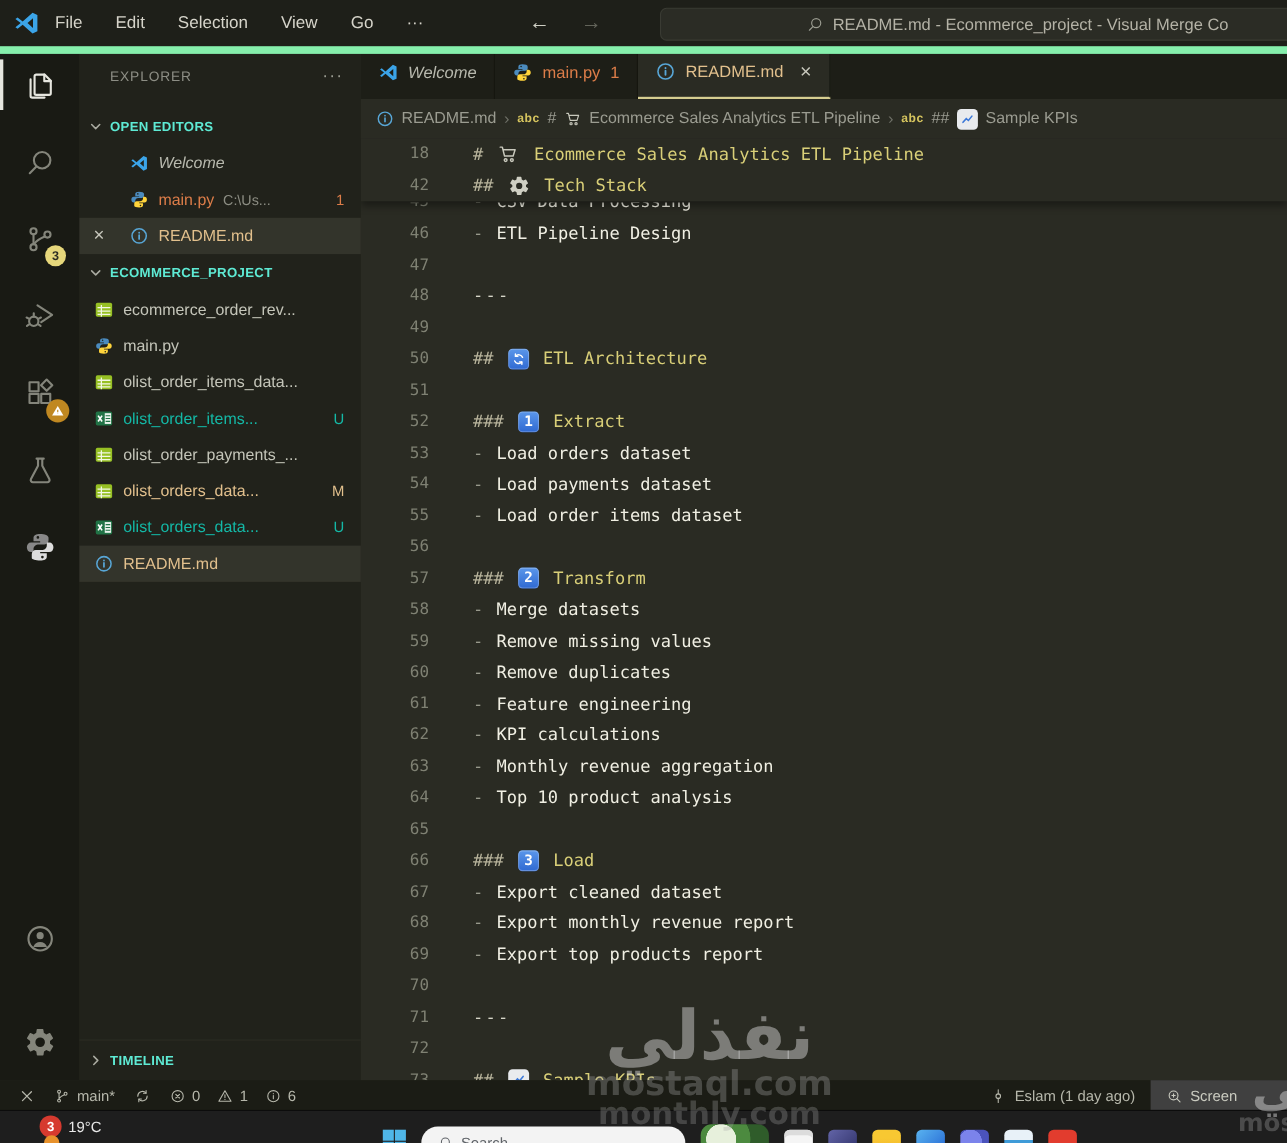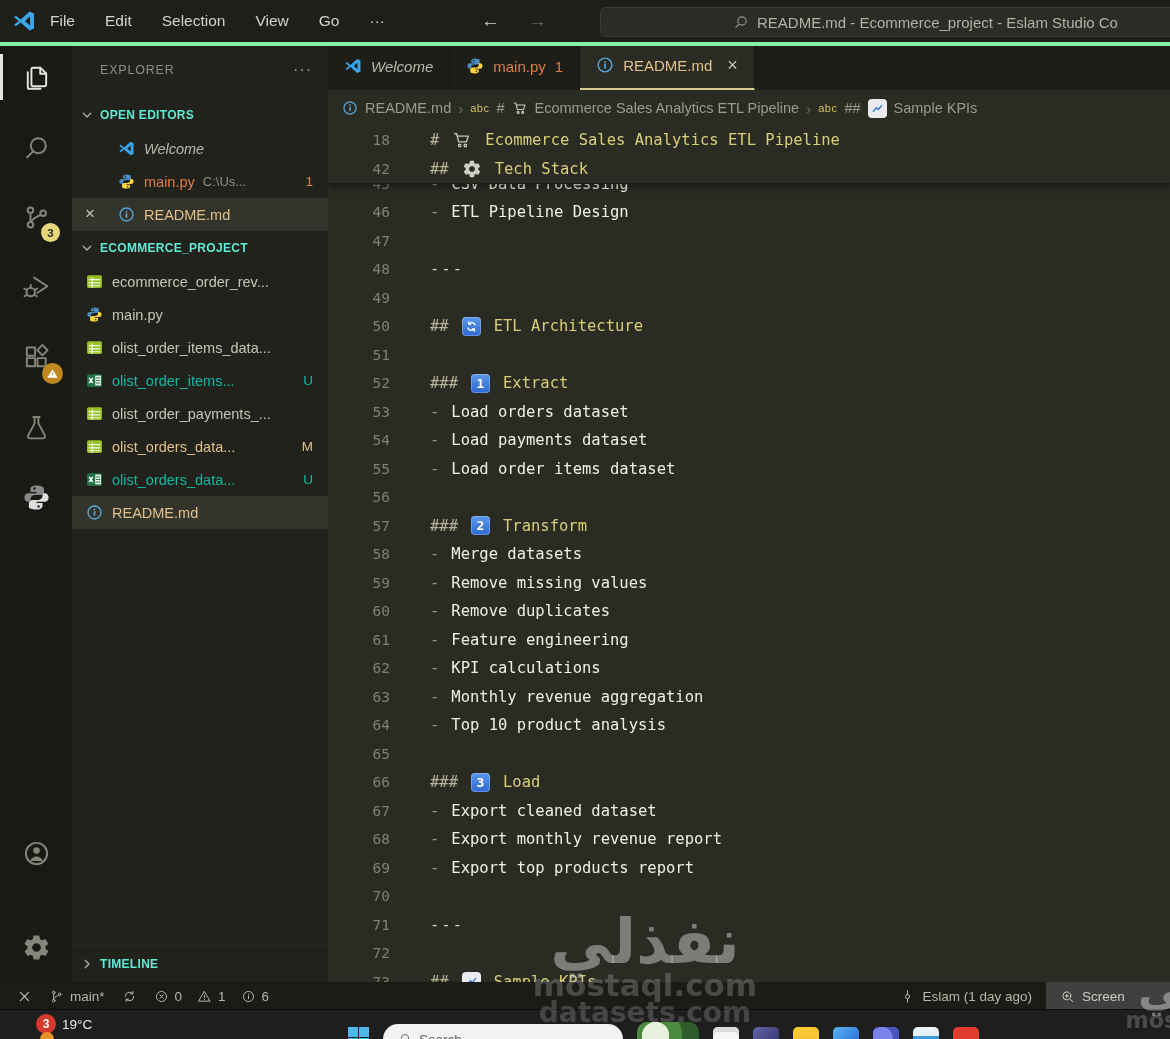--- a/index.html
+++ b/index.html
@@ -3,21 +3,21 @@
 <meta charset="utf-8">
 <style>
   html,body{margin:0;padding:0}
   body{width:1170px;height:1039px;overflow:hidden;position:relative;background:#2a2b23;
        font-family:"Liberation Sans",sans-serif;-webkit-font-smoothing:antialiased}
   .ic{display:inline-flex;flex:none}
   .ic svg{width:100%;height:100%;display:block}
 
   
   .titlebar{position:absolute;top:0;left:0;right:0;height:42px;background:#1e1f19;
-            display:flex;align-items:center;border-bottom:4px solid #86efac;z-index:30}
+            display:flex;align-items:center;border-bottom:7px solid #86efac;z-index:30}
   .tb-logo{width:24px;height:24px;margin:0 14px 0 12px}
   .menu{display:flex;gap:30px;color:#d6d4ca;font-size:15.5px}
   .menu span{cursor:default}
   .nav-arrows{margin-left:96px;display:flex;gap:28px;font-size:19px}
   .nav-back{color:#cfcfc4}.nav-fwd{color:#63645a}
   .win-search{position:absolute;left:600px;top:7px;width:600px;height:28px;background:#2b2c25;
               border:1px solid #3a3b33;border-radius:6px;display:flex;align-items:center;
               justify-content:flex-start;padding-left:132px;color:#b4b2a6;font-size:15px;gap:8px}
   .win-search .ic{width:16px;height:16px;color:#9a9b90}
 
@@ -61,21 +61,21 @@
   .tabstrip{height:48px;background:#1d1e17;display:flex}
   .tab{display:flex;align-items:center;padding:0 16px;gap:9px;font-size:15px;color:#a7a89d;
        border-right:1px solid #15160f;cursor:pointer;position:relative}
   .tab .ic{width:18px;height:18px}
   .tab.active{background:#2a2b23;border-bottom:2px solid #d6cd90}
   .tab .tclose{color:#c8c8bd;font-size:18px;margin-left:6px}
   .breadcrumb{height:36px;display:flex;align-items:center;padding-left:14px;color:#9b9c91;
               font-size:14.5px;gap:7px}
   .breadcrumb .ic{width:16px;height:16px}
   .bc-sep{color:#6f7067;font-size:15px}
-  .bc-abc{color:#d4c35e;font-weight:normal;font-size:11px;letter-spacing:.5px}
+  .bc-abc{color:#d4c35e;font-weight:bold;font-size:11px;letter-spacing:.5px}
   .bc-hash{color:#9b9c91}
   .bc-tile{width:15px;height:15px}
 
   .code-viewport{position:absolute;top:84px;left:0;right:0;bottom:0;overflow:hidden}
   .row{display:flex;height:28.5px;align-items:center;font-family:"DejaVu Sans Mono",monospace;
        font-size:15.5px;white-space:pre}
   .ln{width:62px;text-align:right;color:#7f8173;font-size:14.5px;flex:none;
       font-family:"DejaVu Sans Mono",monospace}
   .content{display:flex;align-items:center;margin-left:40px}
   .dash{color:#98998b;margin-right:12px}
@@ -155,21 +155,21 @@
     <span class="nav-back">←</span>
     <span class="nav-fwd">→</span>
   </div>
   <div class="win-search">
     <span class="ic" id="tbSearchIc">
         <svg viewBox="0 0 24 24" fill="none" stroke="currentColor" stroke-width="1.6" stroke-linecap="round" stroke-linejoin="round">
           <circle cx="13.5" cy="10.5" r="6.2"></circle>
           <path d="M9 15.4 4.2 20.2"></path>
         </svg>
       </span>
-    <span>README.md - Ecommerce_project - Eslam Studio Co</span>
+    <span>README.md - Ecommerce_project - Visual Merge Co</span>
   </div>
 </div>
 
 <div class="activitybar" id="activityBar">
     <div class="ab-item active">
       <span class="ic">
         <svg viewBox="0 0 24 24" fill="none" stroke="currentColor" stroke-width="1.6" stroke-linecap="round" stroke-linejoin="round">
           <path d="M9 4h6.3L20 8.7V18a1.2 1.2 0 0 1-1.2 1.2H9A1.2 1.2 0 0 1 7.8 18V5.2A1.2 1.2 0 0 1 9 4z"></path>
           <path d="M15.1 4v4.9H20"></path>
           <path d="M4.8 7.6V20a1.3 1.3 0 0 0 1.3 1.3h9.2"></path>
@@ -622,18 +622,18 @@
       <span class="tk-ic" style="background: linear-gradient(135deg, rgb(89, 179, 240), rgb(31, 95, 208));"></span>
       <span class="tk-ic" style="background: radial-gradient(circle at 35% 40%, rgb(123, 131, 235) 0px, rgb(123, 131, 235) 45%, rgb(75, 83, 188) 46%, rgb(75, 83, 188) 100%);"></span>
       <span class="tk-ic" style="background: linear-gradient(rgb(232, 241, 248) 35%, rgb(63, 155, 216) 36%);"></span>
       <span class="tk-ic" style="background: rgb(226, 60, 46);"></span>
     </div>
 </div>
 
 <div class="watermark">
   <div class="wm-ar">نفذلي</div>
   <div class="wm-s1">mostaql.com</div>
-  <div class="wm-s2">datasets.com</div>
+  <div class="wm-s2">monthly.com</div>
 </div>
 <div class="watermark wm2">
   <div class="wm-ar">نفذلي</div>
   <div class="wm-s1">mostaql.com</div>
 </div>
 
 </body></html>

